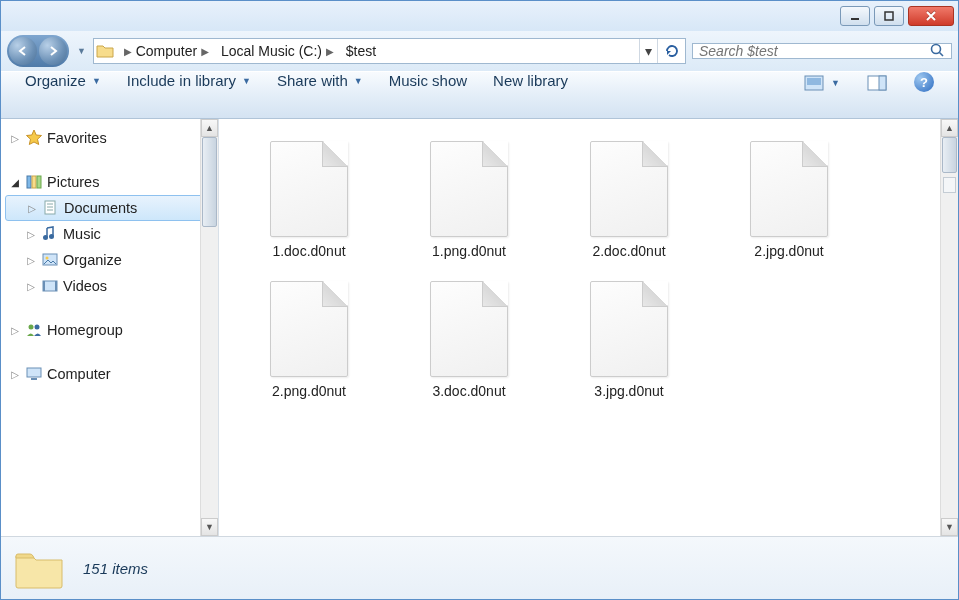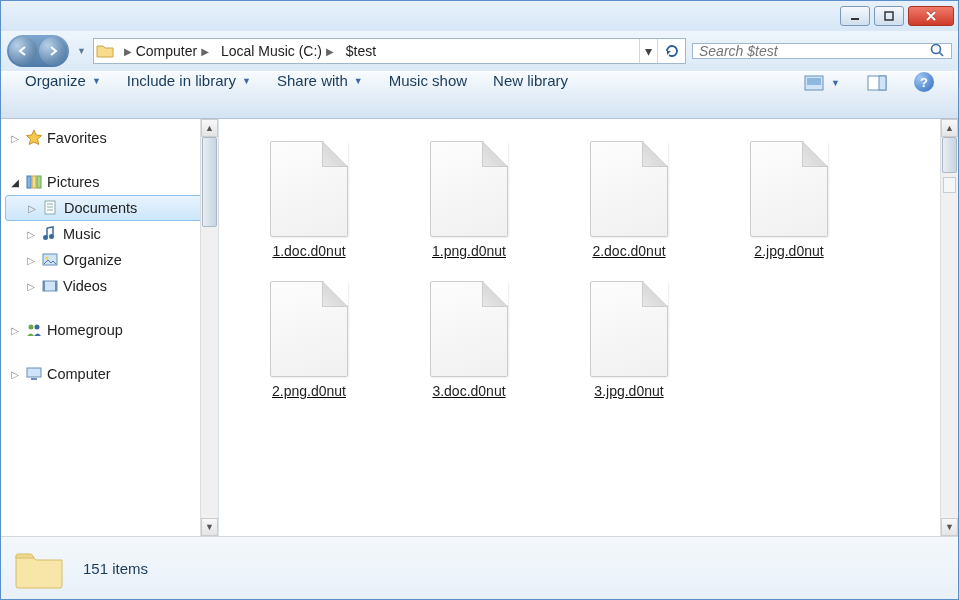--- a/index.html
+++ b/index.html
@@ -46,33 +46,33 @@
 .sbnode .exp { width: 12px; font-size: 10px; color: #888; text-align: center; }
 .sbnode .exp.open { color: #333; }
 .sbgap { height: 18px; }
 .sbscroll { position: absolute; right: 0; top: 0; bottom: 0; width: 18px; background: #f0f0f0; border-left: 1px solid #ddd; }
 .sbscroll .up, .sbscroll .dn { height: 18px; background: linear-gradient(#f8f8f8,#e4e4e4); border: 1px solid #ccc; display:flex;align-items:center;justify-content:center;font-size:9px;color:#555; }
 .sbscroll .dn { position: absolute; bottom: 0; left: 0; right: 0; }
 .sbscroll .thumb { position: absolute; top: 18px; left: 1px; right: 1px; height: 90px; background: linear-gradient(90deg,#e8eef4,#c8d4e0); border: 1px solid #aab8c8; border-radius: 2px; }
 
 .content { flex: 1; position: relative; background: #fff; overflow: hidden; }
 .filegrid { display: flex; flex-wrap: wrap; padding: 16px 20px; gap: 10px 20px; align-content: flex-start; }
-.fileitem { width: 140px; display: flex; flex-direction: column; align-items: center; gap: 6px; cursor: pointer; padding: 6px 0; text-decoration: underline; }
+.fileitem { width: 140px; display: flex; flex-direction: column; align-items: center; gap: 6px; cursor: pointer; padding: 6px 0; }
 .fileicon { width: 78px; height: 96px; background: linear-gradient(160deg,#fdfdfd,#f0f0f0); border: 1px solid #ccc; border-radius: 2px; position: relative; box-shadow: 1px 1px 2px rgba(0,0,0,.08); }
 .fileicon::before { content: ""; position: absolute; top: 0; right: 0; width: 24px; height: 24px; background: linear-gradient(225deg, #fff 0%, #fff 48%, #d8d8d8 50%, #e8e8e8 100%); border-left: 1px solid #ccc; border-bottom: 1px solid #ccc; }
 .fileicon::after { content: ""; position: absolute; top: -1px; right: -1px; width: 25px; height: 25px; background: #fff; clip-path: polygon(100% 0, 0 0, 100% 100%); }
 .filelabel { font-size: 14px; color: #222; text-align: center; word-break: break-all; }
 .cscroll { position: absolute; right: 0; top: 0; bottom: 0; width: 18px; background: #f0f0f0; border-left: 1px solid #ddd; }
 .cscroll .up, .cscroll .dn { height: 18px; background: linear-gradient(#f8f8f8,#e4e4e4); border: 1px solid #ccc; display:flex;align-items:center;justify-content:center;font-size:9px;color:#555; }
 .cscroll .dn { position: absolute; bottom: 0; left: 0; right: 0; }
 .cscroll .thumb { position: absolute; top: 18px; left: 1px; right: 1px; height: 36px; background: linear-gradient(90deg,#e8eef4,#c8d4e0); border: 1px solid #aab8c8; border-radius: 2px; }
 .cscroll .nub { position:absolute; top:58px; left:2px; right:2px; height:16px; border:1px solid #c4ccd4; background:#f4f6f8;}
 
 
-.status { height: 62px; background: linear-gradient(#f4f8fc,#e8f0f8); display: flex; align-items: center; padding: 0 12px; gap: 18px; font-size: 15px; color: #1a3a5a; }
+.status { height: 62px; background: linear-gradient(#f4f8fc,#e8f0f8); display: flex; align-items: center; padding: 0 12px; gap: 18px; font-size: 15px; color: #1a3a5a; font-style: italic; }
 .bigfolder { width: 52px; height: 44px; }
 
 
 .ico { width: 18px; height: 18px; display: inline-block; }
 </style>
 </head>
 <body>
 
 <div class="win">
 

